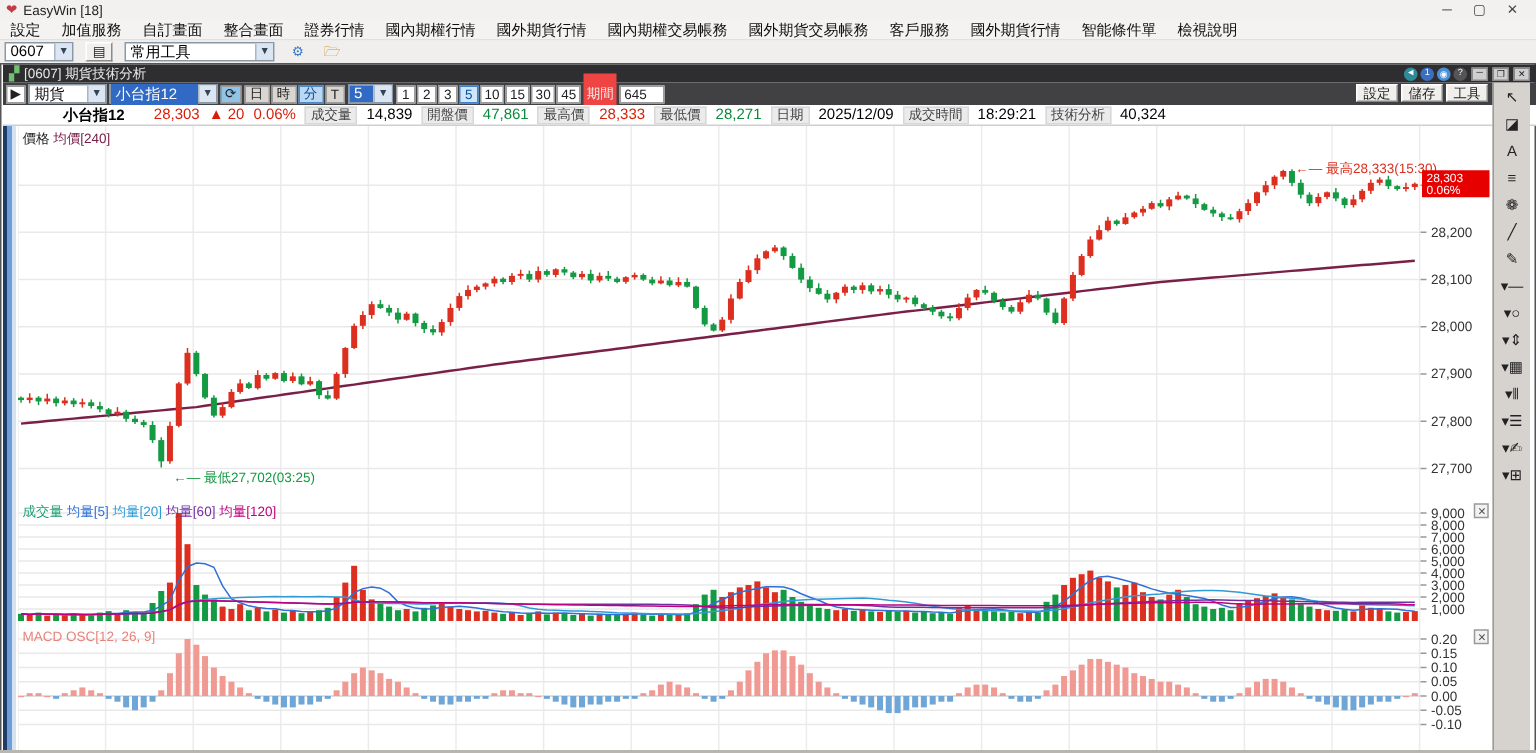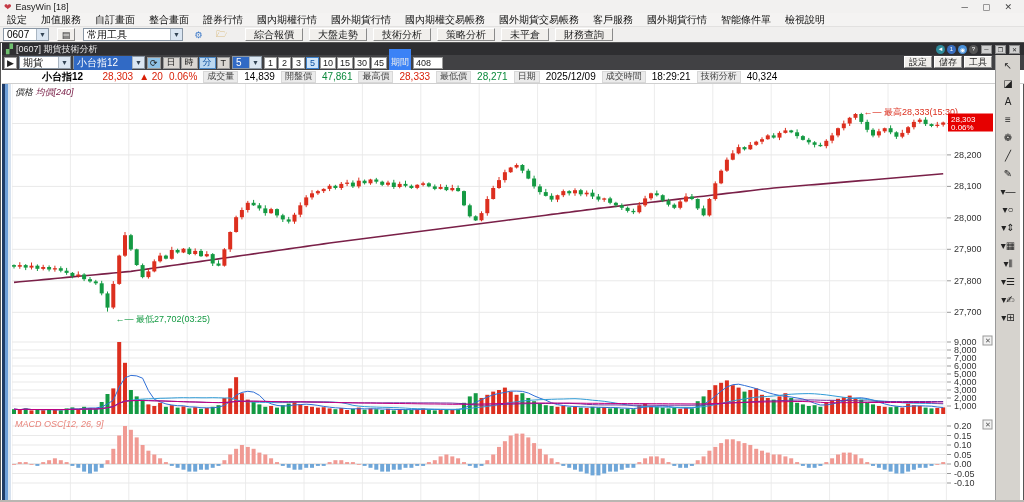--- a/index.html
+++ b/index.html
@@ -27,21 +27,21 @@
   #charttoolbar { left:1px; top:12px; width:1022px; height:15px; background:#414144; display:flex; align-items:center; gap:2px; padding:0 2px; font-size:9px; color:#eee; }
   .unitbtn { background:#d9d6d2; border:1px solid #9a9a9a; color:#222; height:12px; padding:0 3px; font-size:9px; display:inline-flex; align-items:center; }
   .unitbtn.active { background:#bcd8f0; border-color:#4d88c4; color:#0b4f9e; }
   .numbtn { background:#fff; border:1px solid #9a9a9a; color:#222; height:12px; min-width:13px; padding:0 2px; font-size:9px; display:inline-flex; align-items:center; justify-content:center; }
   .numbtn.active { background:#cfe5fa; border-color:#3f82cc; color:#0b4f9e; }
   #quoterow { left:1px; top:27px; width:1022px; height:14px; background:#fff; border-bottom:1px solid #cfcfcf; display:flex; align-items:center; font-size:10px; gap:6px; padding-left:40px; }
   .chip { background:#ebebeb; border:1px solid #d8d8d8; color:#444; padding:0 3px; font-size:9px; height:12px; display:inline-flex; align-items:center; }
   .red { color:#d81e06; } .green { color:#0b8a3c; } .bold { font-weight:bold; }
   
   #leftrail { left:1px; top:41px; width:10px; height:418px; background:linear-gradient(90deg,#1f3b66 0 3px,#6f9fd8 3px 6px,#d7e2ef 6px 9px,#fff 9px); }
-  .pane-legend { position:absolute; font-size:9px; z-index:5; white-space:nowrap;font-style:italic; }
+  .pane-legend { position:absolute; font-size:9px; z-index:5; white-space:nowrap; }
   svg { position:absolute; left:11px; background:#fff; }
   #sidetools { left:994px; top:12px; width:25px; height:447px; background:#d6d3ce; border-left:1px solid #9a9a9a; display:flex; flex-direction:column; align-items:center; padding-top:2px; gap:1px; }
   #sidetools .stbtn { width:20px; height:17px; background:#d6d3ce; font-size:10px; color:#222; display:flex; align-items:center; justify-content:center; }
   #innerbtns { position:absolute; right:31px; top:13px; display:flex; gap:2px; z-index:6; }
   #innerbtns .btn3d { height:12px; font-size:9px; padding:0 4px; }
   #bottomedge { left:0; top:500px; width:1024px; height:2px; background:#b9b6b2; }
 </style>
 </head>
 <body>
 
@@ -76,28 +76,20 @@
     <span class="val" style="flex:1">0607</span>
     <span class="arr">▼</span>
   </span>
   <span class="btn3d iconbtn">▤</span>
   <span class="combo" style="width:100px">
     <span class="val" style="flex:1">常用工具</span>
     <span class="arr">▼</span>
   </span>
   <span class="iconbtn" style="color:#3a78c8">⚙</span>
   <span class="iconbtn" style="color:#c9952a">🗁</span>
-  <span id="mtb-buttons" style="display:flex;gap:6px;margin-left:8px">
-      <span class="btn3d">綜合報價</span>
-      <span class="btn3d">大盤走勢</span>
-      <span class="btn3d">技術分析</span>
-      <span class="btn3d">策略分析</span>
-      <span class="btn3d">未平倉</span>
-      <span class="btn3d">財務查詢</span>
-    </span>
 </div>
 
 <div id="inner" class="abs">
   <div id="innertitle" class="abs">
     <span style="color:#6fc06f;margin-right:3px">▞</span>
     <span>[0607] 期貨技術分析</span>
     <span class="circles">
       <span class="circ" style="background:#2e8b9a">◄</span>
       <span class="circ" style="background:#3a6ebf">1</span>
       <span class="circ" style="background:#4a90d9">◉</span>
@@ -132,22 +124,22 @@
     <span id="interval-buttons" style="display:flex;gap:1px">
         <span class="numbtn">1</span>
         <span class="numbtn">2</span>
         <span class="numbtn">3</span>
         <span class="numbtn active">5</span>
         <span class="numbtn">10</span>
         <span class="numbtn">15</span>
         <span class="numbtn">30</span>
         <span class="numbtn">45</span>
       </span>
-    <span style="background:#3b82f6;padding:0 2px;height:28px;display:inline-flex;align-items:center">期間</span>
-    <span class="numbtn" style="min-width:30px;justify-content:flex-start">408</span>
+    <span style="background:#ef4444;padding:0 2px;height:28px;display:inline-flex;align-items:center">期間</span>
+    <span class="numbtn" style="min-width:30px;justify-content:flex-start">645</span>
   </div>
   <div id="innerbtns">
       <span class="btn3d">設定</span>
       <span class="btn3d">儲存</span>
       <span class="btn3d">工具</span>
     </div>
 
   <div id="quoterow" class="abs">
     <span class="bold">小台指12</span>
     <span class="red" style="width:44px;text-align:right">28,303</span>
@@ -167,20 +159,27 @@
     <span>18:29:21</span>
     <span class="chip">技術分析</span>
     <span>40,324</span>
   </div>
 
   <div id="leftrail" class="abs"></div>
 
   <div class="pane-legend" style="left:14px;top:43px">
     <span style="color:#222">價格</span>
     <span style="color:#7a2048">均價[240]</span>
+  </div>
+  <div class="pane-legend" style="left:14px;top:292px">
+    <span style="color: rgb(31, 158, 110);">成交量</span>
+    <span style="color: rgb(47, 111, 214);">均量[5]</span>
+    <span style="color: rgb(47, 155, 214);">均量[20]</span>
+    <span style="color: rgb(112, 48, 160);">均量[60]</span>
+    <span style="color: rgb(192, 0, 128);">均量[120]</span>
   </div>
   <div class="pane-legend" style="left:14px;top:376px">
     <span style="color: rgb(232, 131, 122);">MACD OSC[12, 26, 9]</span>
   </div>
 
   <svg id="svg-price" class="abs" style="top:41px" width="983" height="250">
       <line x1="0.0" y1="0" x2="0.0" y2="250" stroke="#ececec" stroke-width="1"></line>
       <line x1="58.4" y1="0" x2="58.4" y2="250" stroke="#ececec" stroke-width="1"></line>
       <line x1="116.8" y1="0" x2="116.8" y2="250" stroke="#ececec" stroke-width="1"></line>
       <line x1="175.2" y1="0" x2="175.2" y2="250" stroke="#ececec" stroke-width="1"></line>

